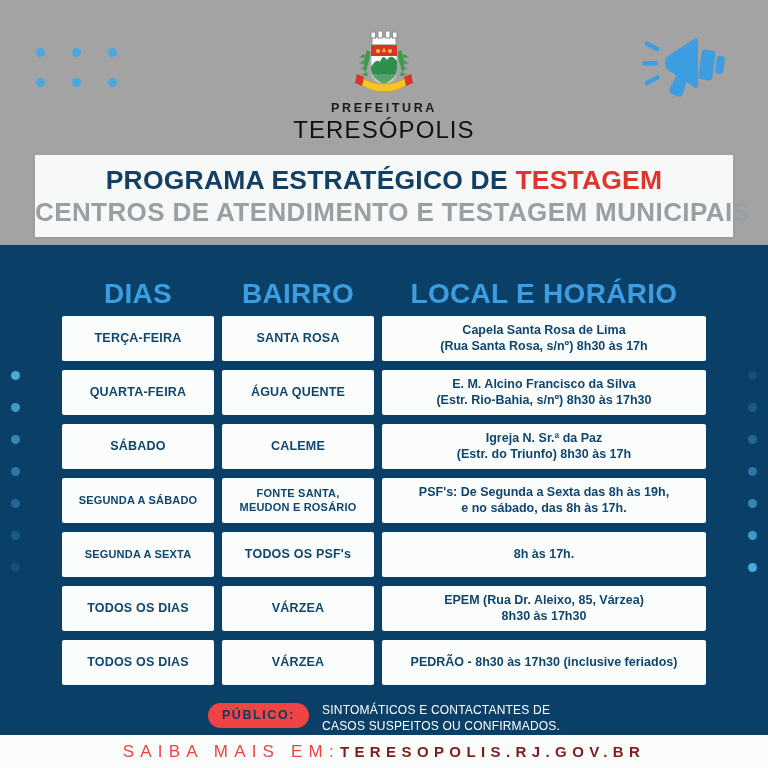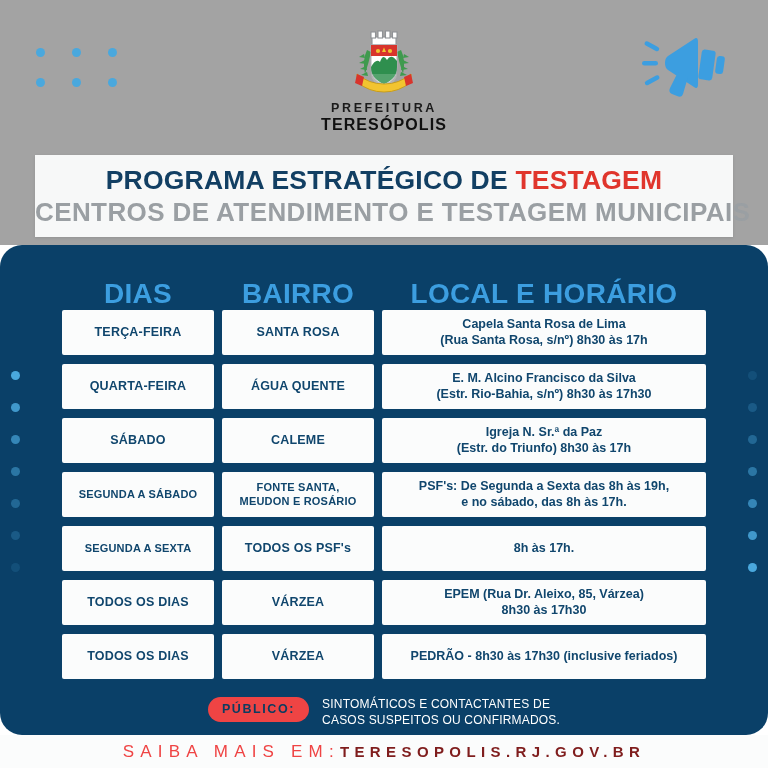--- a/index.html
+++ b/index.html
@@ -39,23 +39,23 @@
   }
   .crest { margin:0 auto; display:block; }
   .logo-pref {
     font-size:12.5px;
     letter-spacing:2.6px;
     font-weight:700;
     color:#1b1b1b;
     margin-top:1px;
   }
   .logo-city {
-    font-size:16px;
+    font-size:24px;
     letter-spacing:1.1px;
-    font-weight:700;
+    font-weight:400;
     color:#101010;
     margin-top:1px;
   }
 
   .megaphone {
     position:absolute;
     right:38px; top:30px;
   }
 
   
@@ -83,21 +83,20 @@
     white-space:nowrap;
     margin-top:1px;
   }
 
   
   .panel {
     position:relative;
     height:490px;
     background:#0a4068;
     overflow:hidden;
-    border-radius:22px;
   }
 
   .side-dots { position:absolute; top:126px; }
   .side-dots.left  { left:11px; }
   .side-dots.right { right:11px; }
   .side-dots i {
     display:block;
     width:9px; height:9px;
     border-radius:50%;
     background:#4aa8dd;
@@ -118,21 +117,21 @@
     text-align:center;
     white-space:nowrap;
   }
   .c1 { width:152px; }
   .c2 { width:152px; }
   .c3 { flex:1;text-align:center; }
 
   .table {
     position:relative;
     padding:0 62px;
-    margin-top:0;
+    margin-top:6px;
   }
   .row {
     display:flex;
     gap:8px;
     margin-bottom:9px;
   }
   .cell {
     background:#fbfcfc;
     border-radius:2px;
     color:#10466d;

